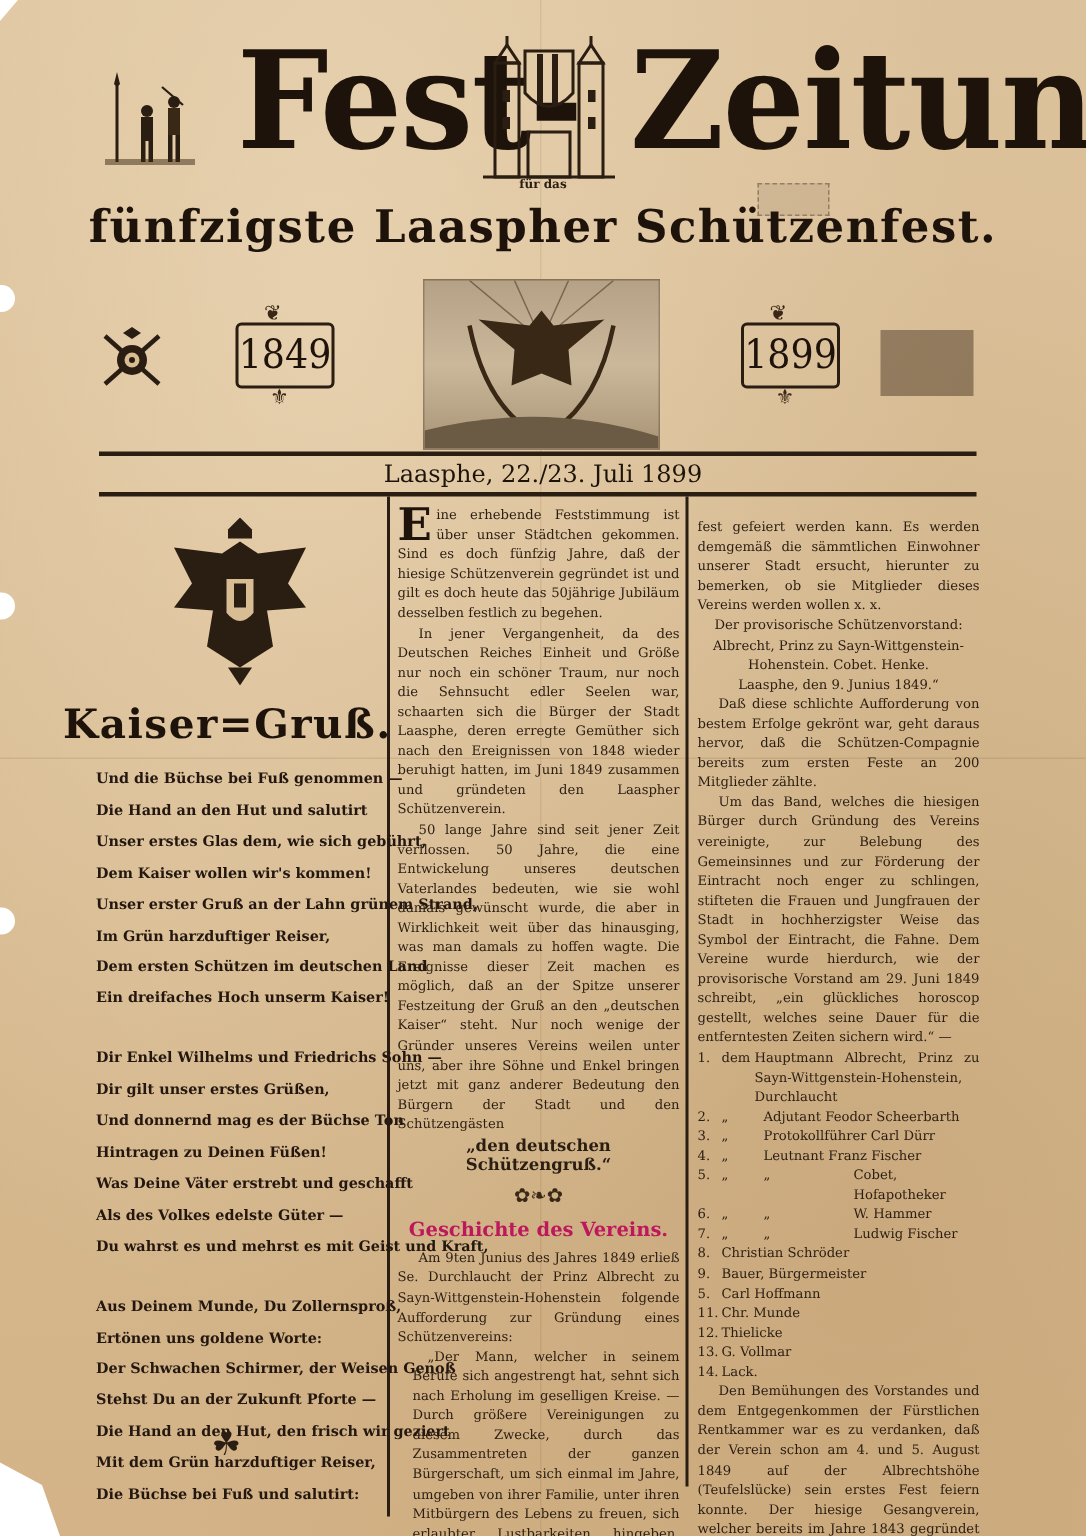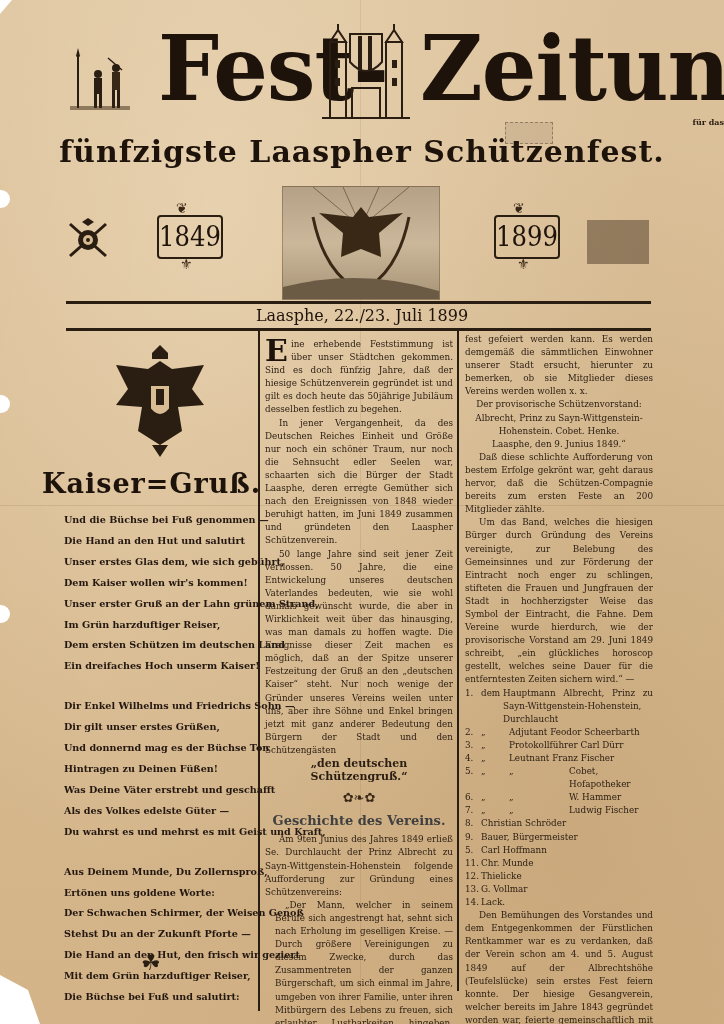--- a/index.html
+++ b/index.html
@@ -26,21 +26,21 @@
     .title-word {
       position: absolute; top: 4px; font-family: "DejaVu Serif", serif; font-weight: bold;
       font-size: 86px; line-height: 100px; color: #1d130b; letter-spacing: -1px;
       transform: scaleY(1.05);
     }
     .fest { left: 98px; }
     .zeitung { left: 360px; }
     .crest-center { position: absolute; left: 258px; top: 8px; width: 96px; height: 104px; }
     .shooters { position: absolute; left: 8px; top: 30px; width: 64px; height: 70px; }
 
-    .fuer-das { position: absolute; left: 0; width: 724px; top: 117px; text-align: right; font-size: 8px; font-weight: bold; color: #2a1d12; }
+    .fuer-das { position: absolute; left: 0; width: 724px; top: 117px; text-align: center; font-size: 8px; font-weight: bold; color: #2a1d12; }
     .stamp { position: absolute; left: 505px; top: 122px; width: 46px; height: 20px; border: 1px dashed rgba(90,70,50,0.5); background: rgba(120,100,80,0.15); }
     .subtitle { position: absolute; left: 0; width: 724px; top: 134px; text-align: center;
       font-size: 30px; font-weight: bold; color: #1d130b; letter-spacing: 1px; }
 
     
     .center-eagle { position: absolute; left: 282px; top: 186px; width: 156px; height: 112px;
       background: linear-gradient(180deg, #b5a186 0%, #cbb89b 50%, #a89375 100%);
       border: 1px solid rgba(60,40,20,0.3); }
     .year-box { position: absolute; top: 215px; width: 62px; height: 40px; border: 2px solid #2a1d12; border-radius: 4px;
       font-family: "DejaVu Serif Condensed", "DejaVu Serif", serif; font-size: 27px; line-height: 40px; text-align: center; color: #1d130b; }
@@ -65,27 +65,27 @@
     .poem { position: absolute; left: 64px; top: 510px; width: 194px; font-size: 9.6px; line-height: 20.9px; font-weight: bold; color: #231710; white-space: nowrap; }
     .stanza { margin-bottom: 19px; }
     .flower { position: absolute; left: 141px; top: 950px; font-size: 22px; color: #2a1d12; }
 
     .col2 { position: absolute; left: 265px; top: 338px; width: 188px; font-size: 8.8px; line-height: 13.1px; color: #2a1d12; text-align: justify; }
     .col2 p { margin: 0; text-indent: 14px; }
     .col2 p.first { text-indent: 0; }
     .dropcap { float: left; font-size: 30px; line-height: 26px; font-weight: bold; margin-right: 3px; color: #1d130b; }
     .closing { text-align: center; font-weight: bold; font-size: 11px; margin-top: 4px; text-indent: 0 !important; }
     .divider-orn { text-align: center; font-size: 13px; margin: 8px 0 10px; color: #3a2816; }
-    .sec-title { text-align: center; font-weight: bold; font-size: 13px; margin: 4px 0 6px; color: #404040; }
+    .sec-title { text-align: center; font-weight: bold; font-size: 13px; margin: 4px 0 6px; color: #be185d; }
     .quote { padding-left: 10px; }
     .quote p { text-indent: 10px; }
 
     .col3 { position: absolute; left: 465px; top: 333px; width: 188px; font-size: 8.8px; line-height: 13.1px; color: #2a1d12; text-align: justify; }
     .col3 p { margin: 0; text-indent: 14px; }
-    .col3 .noind { text-indent: 0; }
+    .col3 .noind { text-indent: 0; margin-top: 13px; }
     .center { text-align: center; text-indent: 0 !important; }
     .members { margin: 0; padding: 0; list-style: none; }
     .members li { display: flex; }
     .members .num { width: 16px; flex: none; }
     .members .mark { width: 28px; flex: none; text-align: left; }
     .members .mark2 { width: 60px; flex: none; }
   </style>
 </head>
 <body>
 

